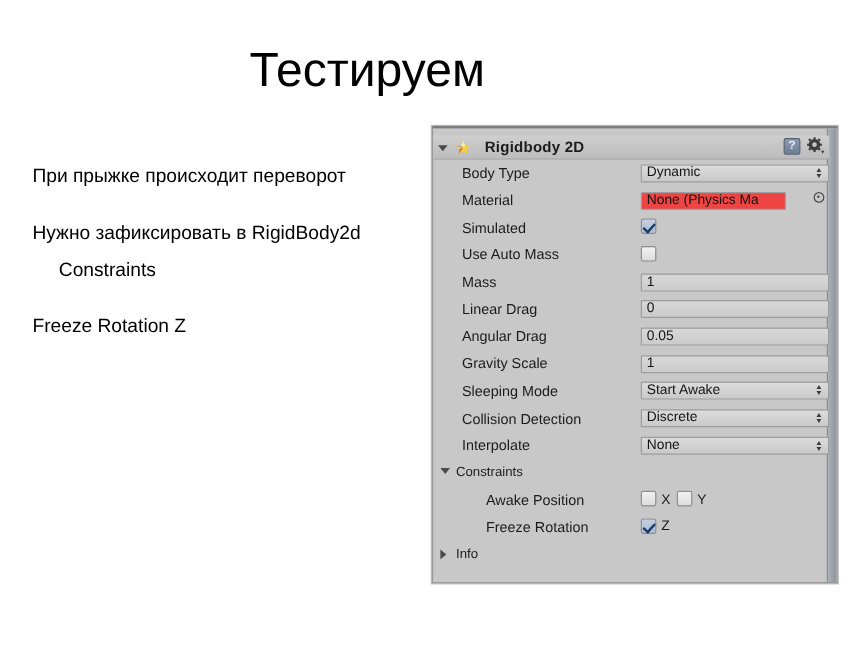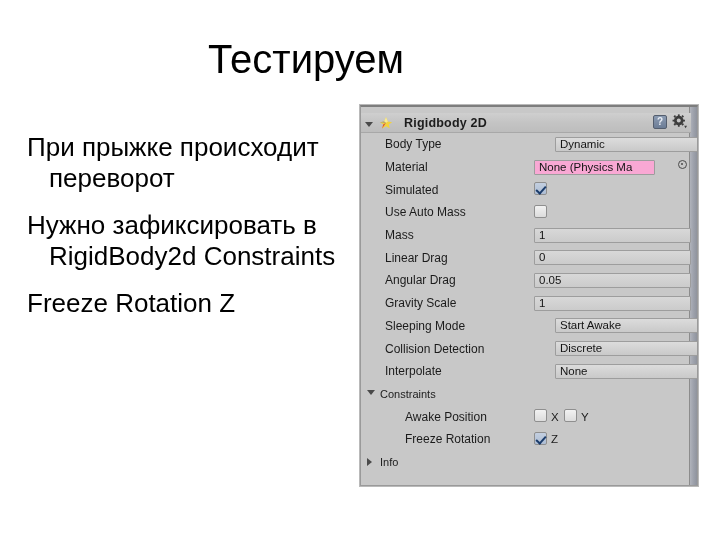--- a/index.html
+++ b/index.html
@@ -27,21 +27,21 @@
     color: #000000;
     letter-spacing: 0px;
     line-height: 46px;
   }
 
   
   #body-text {
     position: absolute;
     left: 27px; top: 132px;
     width: 310px;
-    font-size: 26px;
+    font-size: 16px;
     color: #000000;
     line-height: 31px;
   }
   #body-text .para {
     margin: 0 0 0 0;
     padding-left: 22px;
     text-indent: -22px;
   }
   #body-text .para + .para { margin-top: 16px; }
 
@@ -135,22 +135,22 @@
     background: linear-gradient(to bottom,#d8d8d8 0%, #cbcbcb 100%);
     border: 1px solid #9d9d9d;
     border-radius: 1px;
     font-size: 11.5px;
     line-height: 13px;
     padding: 0 4px;
     color: #141414;
     white-space: nowrap;
     overflow: hidden;
   }
-  .field.popup { background: linear-gradient(to bottom,#dcdcdc 0%, #c9c9c9 100%); margin-left: 21px; }
-  .field.object { width: 121px; background: #f9a8d4; }
+  .field.popup { background: linear-gradient(to bottom,#dcdcdc 0%, #c9c9c9 100%); }
+  .field.object { width: 121px; background: #ef4444; }
 
   .popup-arrows {
     position: absolute;
     right: 4px; top: 1px;
     width: 7px; height: 12px;
     line-height: 5px;
     font-size: 8px;
     color: #3a3a3a;
     text-align: center;
   }

